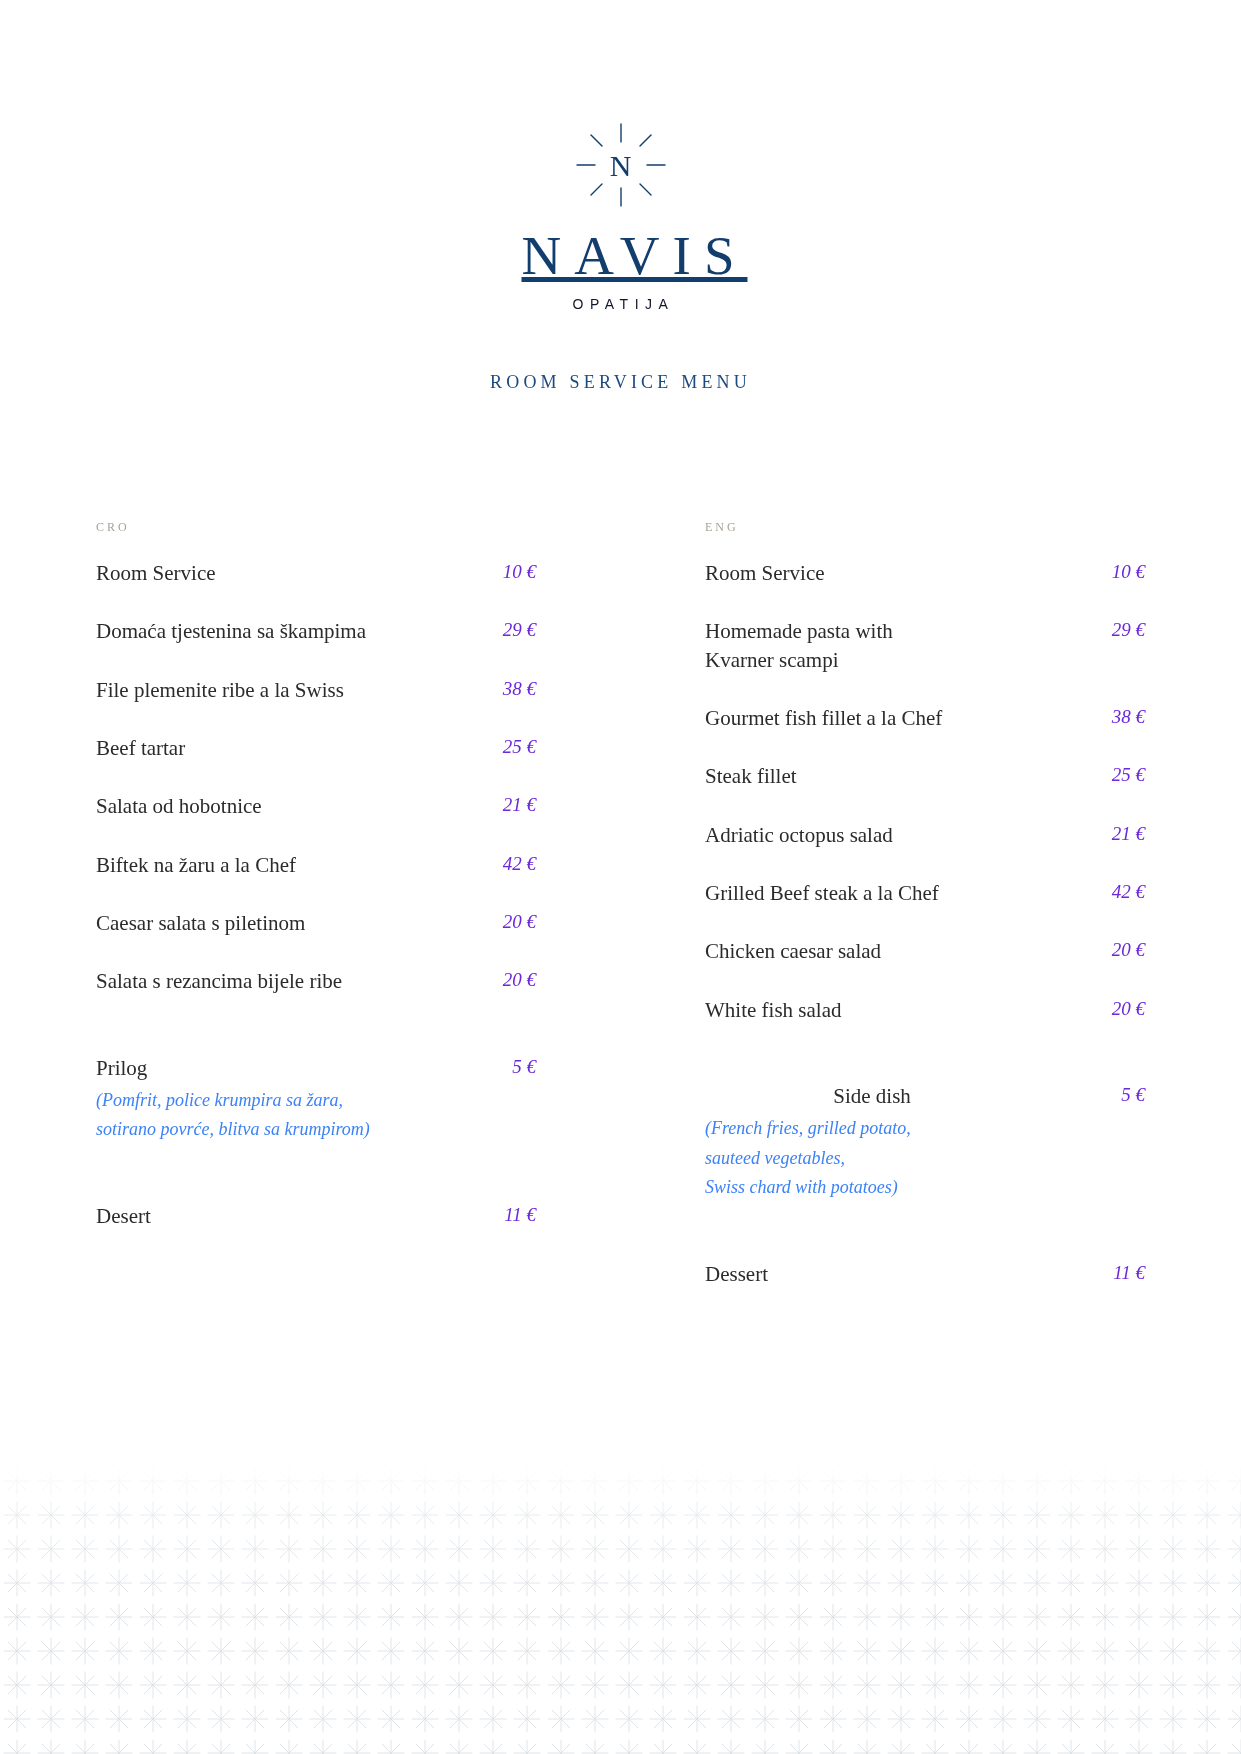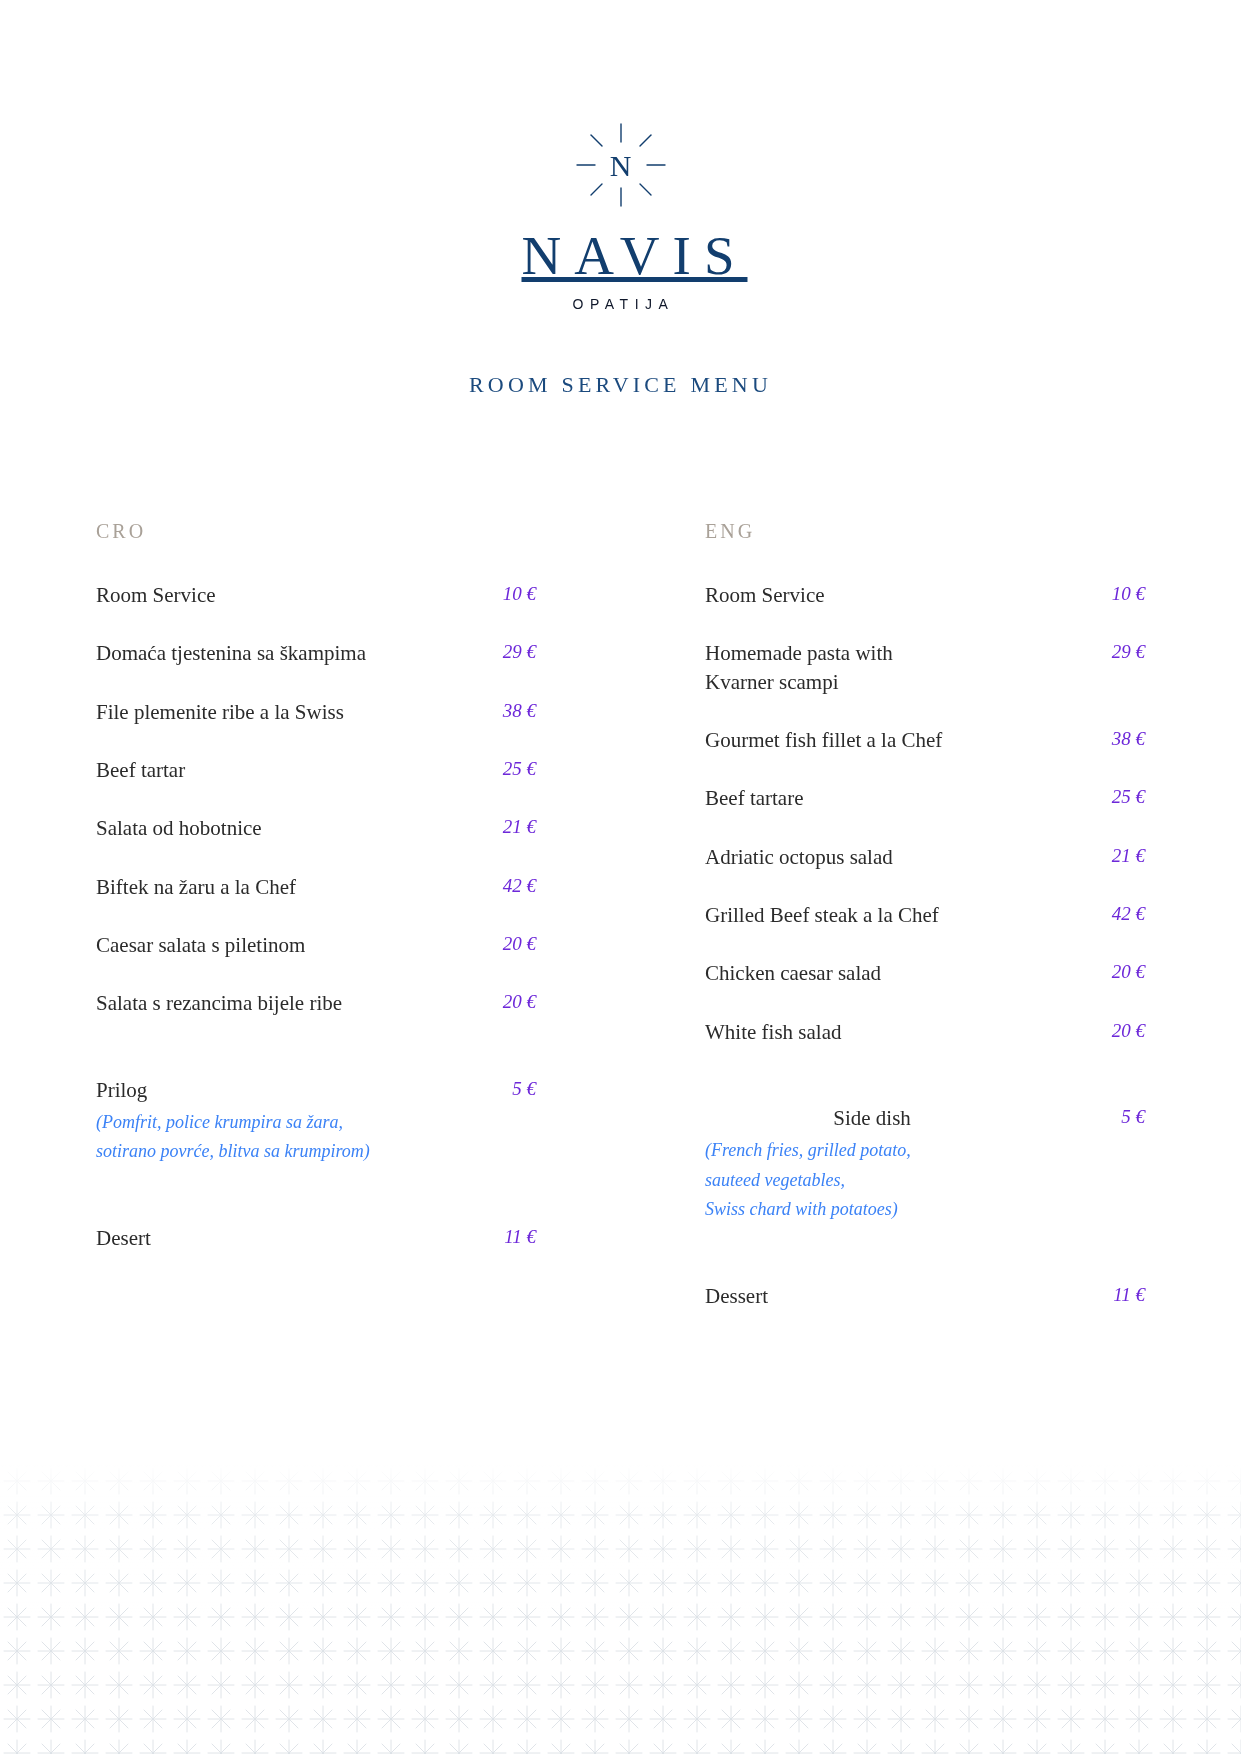--- a/index.html
+++ b/index.html
@@ -50,41 +50,41 @@
   }
 
   
   .doc-title {
     position: absolute;
     top: 372px;
     left: 0;
     width: 100%;
     text-align: center;
     font-family: "Liberation Serif", serif;
-    font-size: 22px;
+    font-size: 18px;
     letter-spacing: 4.2px;
     color: #1B4A7E;
   }
 
   
   .menu-wrap {
     position: absolute;
     top: 520px;
     left: 96px;
     width: 1049px;
     display: flex;
     justify-content: space-between;
   }
   .col { width: 440px; }
   .col-lang {
     font-family: "Liberation Serif", serif;
-    font-size: 20px;
+    font-size: 12px;
     letter-spacing: 3px;
     color: #a9a198;
-    margin-bottom: 38px;
+    margin-bottom: 24px;
   }
 
   .item {
     display: flex;
     align-items: flex-start;
     justify-content: space-between;
     margin-bottom: 30px;
   }
   .item-name {
     font-size: 21px;
@@ -228,21 +228,21 @@
         <div class="item-price">29 €</div>
       </div>
       <div class="item">
         <div>
           <div class="item-name" style="white-space: pre-line;">Gourmet fish fillet a la Chef</div>
         </div>
         <div class="item-price">38 €</div>
       </div>
       <div class="item">
         <div>
-          <div class="item-name" style="white-space: pre-line;">Beef tartare</div>
+          <div class="item-name" style="white-space: pre-line;">Steak fillet</div>
         </div>
         <div class="item-price">25 €</div>
       </div>
       <div class="item">
         <div>
           <div class="item-name" style="white-space: pre-line;">Adriatic octopus salad</div>
         </div>
         <div class="item-price">21 €</div>
       </div>
       <div class="item">

